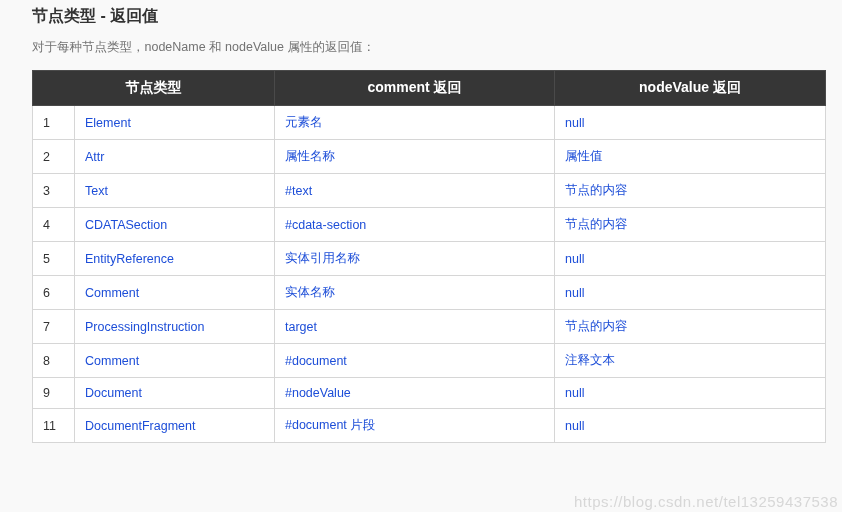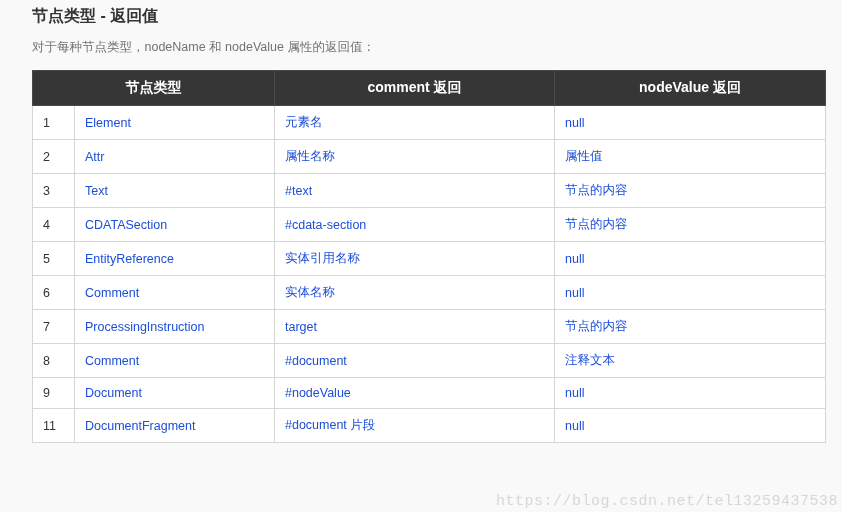--- a/index.html
+++ b/index.html
@@ -51,21 +51,21 @@
   tbody td.idx { width: 42px; color: #333; }
   col.c1 { width: 42px; }
   col.c2 { width: 200px; }
   col.c3 { width: 280px; }
   col.c4 { }
   .watermark {
     position: absolute;
     right: 4px;
     bottom: 2px;
     color: #d7d7d7;
-    font-family: Liberation Mono, monospace;
+    font-family: Liberation Sans, sans-serif;
     font-size: 15px;
     letter-spacing: 0.5px;
     pointer-events: none;
   }
 </style>
 </head>
 <body>
 
 <div class="container">
   <h2 class="title">节点类型 - 返回值</h2>

